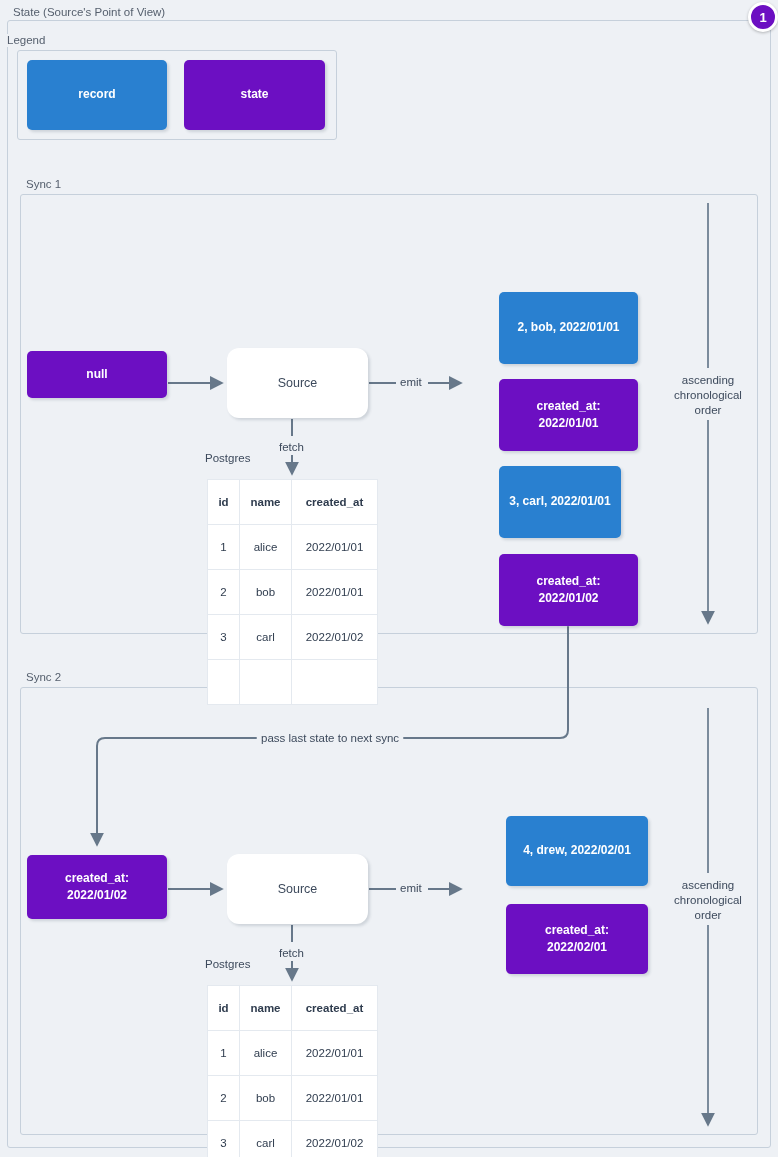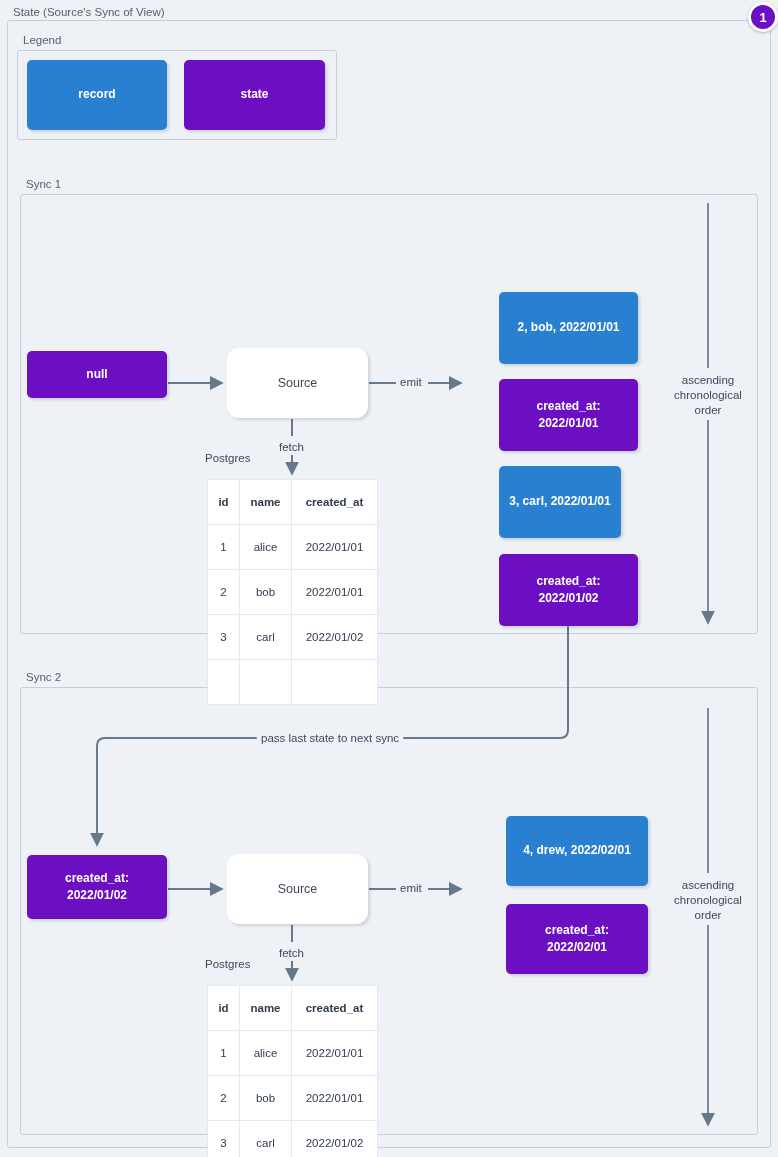--- a/index.html
+++ b/index.html
@@ -40,21 +40,21 @@
     padding: 0 4px;
     line-height: 13px;
     white-space: nowrap;
   }
 
   
   #state-group   { left: 7px;  top: 20px;  width: 764px;  height: 1128px; }
   #state-label   { left: 9px;  top: 6px; }
 
   #legend-group  { left: 17px; top: 50px;  width: 320px;  height: 90px; }
-  #legend-label  { left: 19px; top: 34px; }
+  #legend-label  { left: 3px; top: 34px; }
 
   #sync1-group   { left: 20px; top: 194px; width: 738px;  height: 440px; }
   #sync1-label   { left: 22px; top: 178px; }
 
   #sync2-group   { left: 20px; top: 687px; width: 738px;  height: 448px; }
   #sync2-label   { left: 22px; top: 671px; }
 
   
   .node {
     position: absolute;
@@ -189,21 +189,21 @@
     width: 778px; height: 1157px;
     pointer-events: none;
   }
 </style>
 </head>
 <body>
 
 <div id="canvas">
 
   <div class="group" id="state-group"></div>
-  <div class="group-label" id="state-label">State (Source's Sync of View)</div>
+  <div class="group-label" id="state-label">State (Source's Point of View)</div>
 
   <div class="group" id="legend-group"></div>
   <div class="group-label" id="legend-label">Legend</div>
 
   <div class="group" id="sync1-group"></div>
   <div class="group-label" id="sync1-label">Sync 1</div>
 
   <div class="group" id="sync2-group"></div>
   <div class="group-label" id="sync2-label">Sync 2</div>
 

